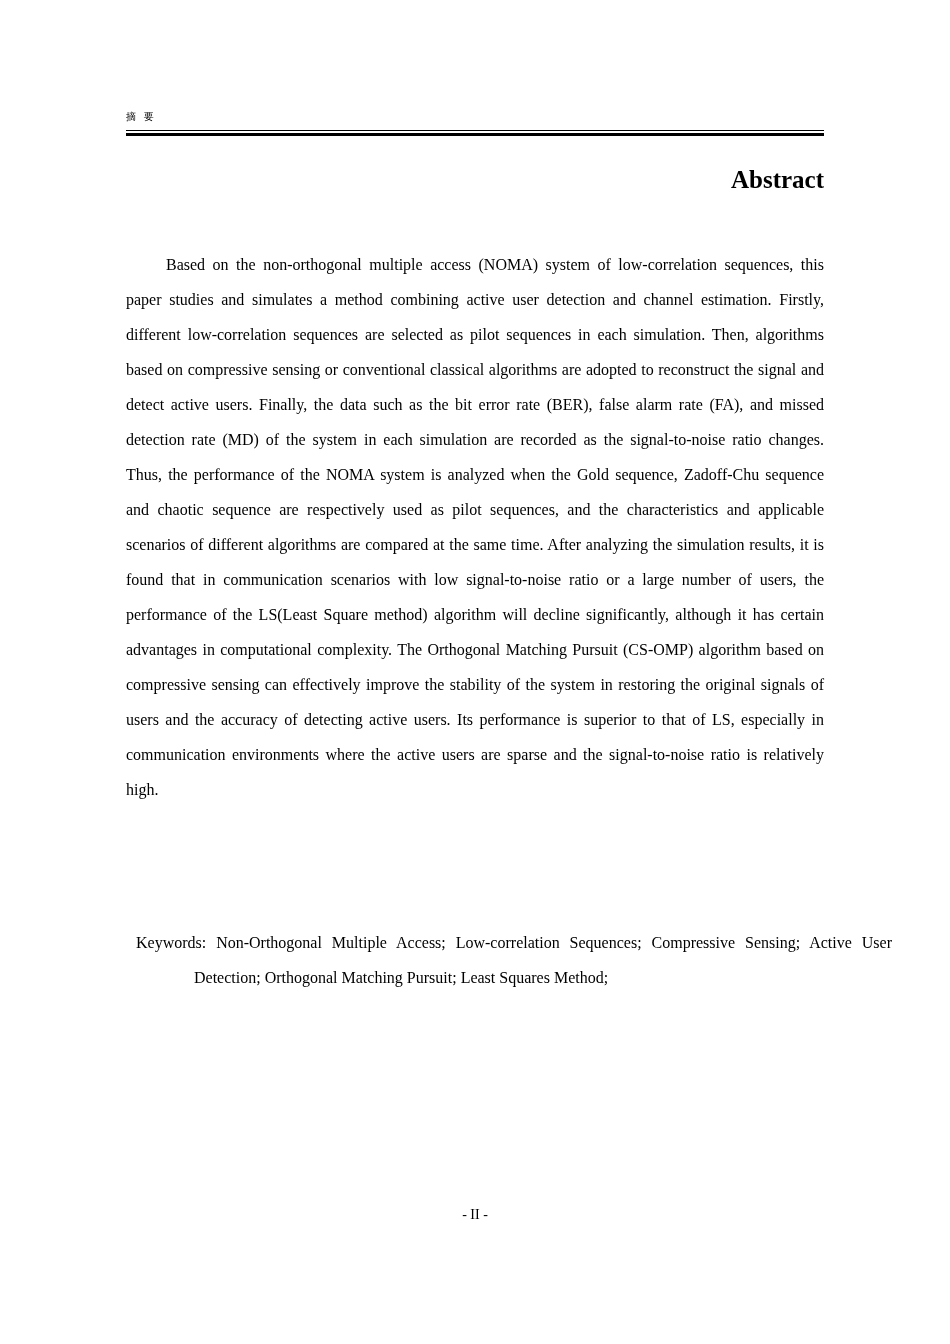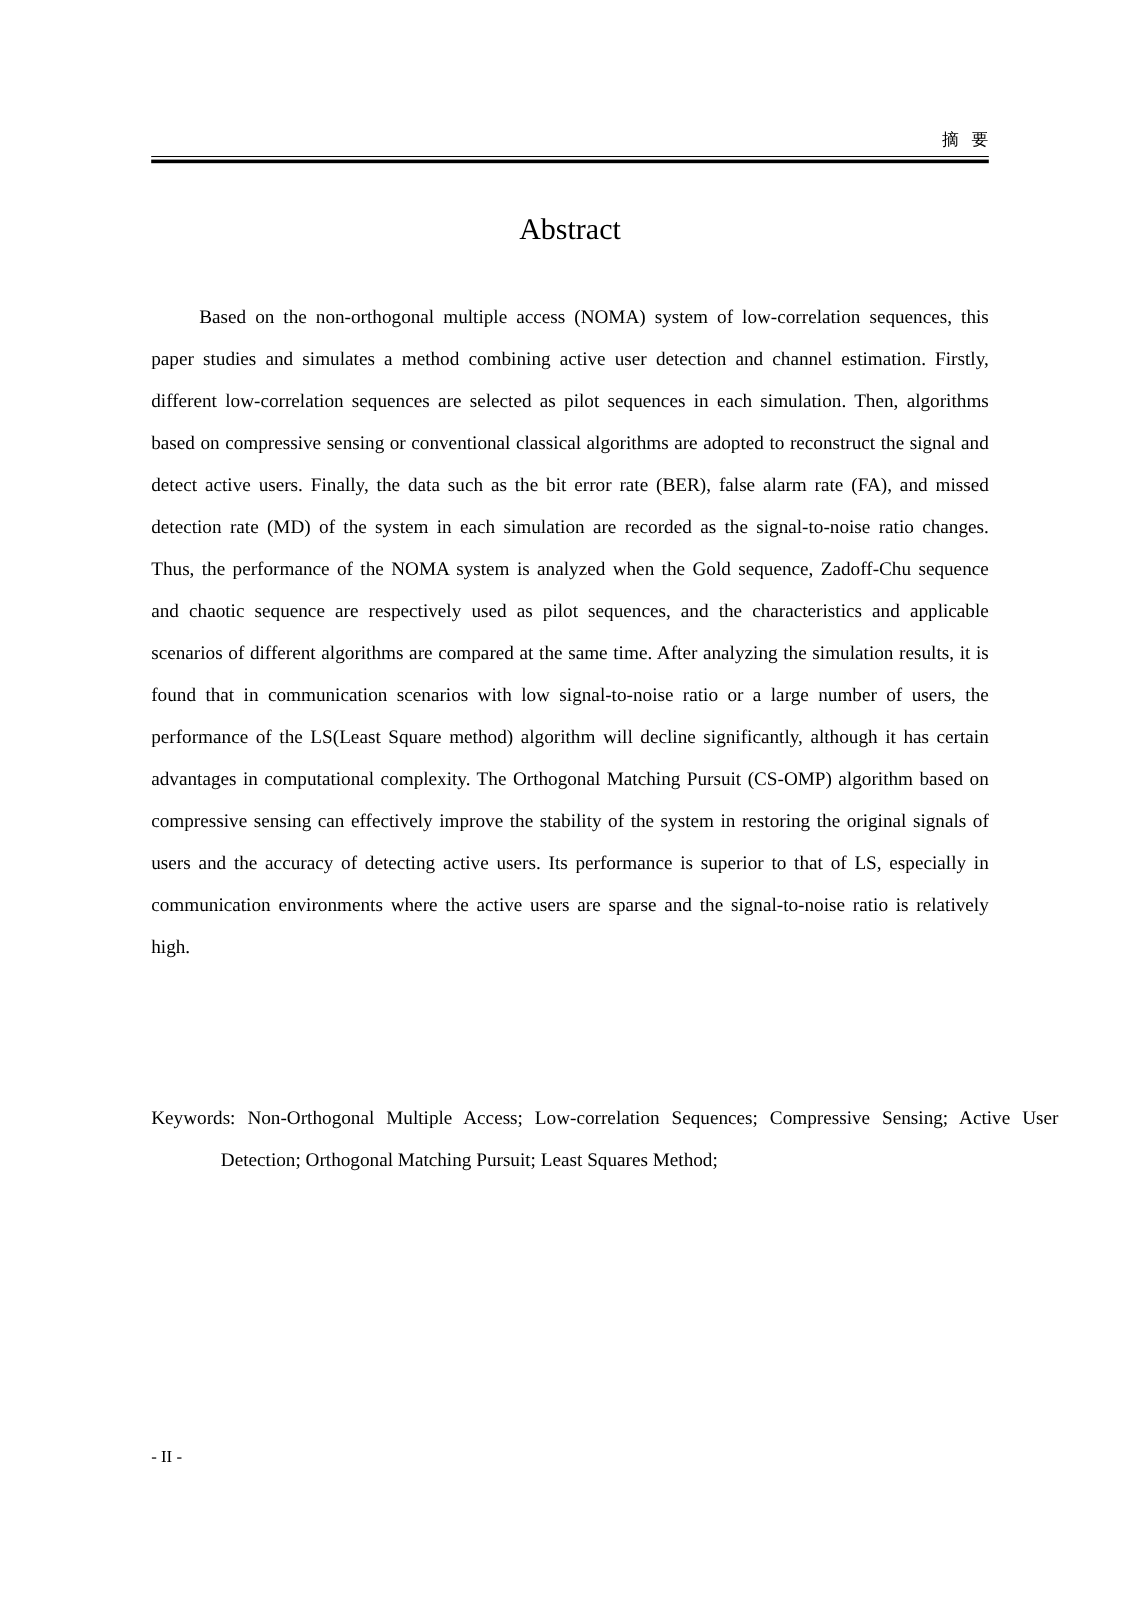--- a/index.html
+++ b/index.html
@@ -21,22 +21,22 @@
   }
 
   
   .running-header {
     position: absolute;
     left: 126px;
     top: 108px;
     width: 698px;
   }
   .running-header-text {
-    text-align: right;
-    font-size: 14px;
+    text-align: left;
+    font-size: 10px;
     line-height: 18px;
     letter-spacing: 0.5px;
     font-family: "DejaVu Sans", "Liberation Sans", sans-serif;
     color: #000000;
     white-space: pre;
   }
   .header-rules {
     margin-top: 4px;
   }
   .rule-thin {
@@ -52,26 +52,26 @@
   .rule-thick {
     height: 3px;
     background: #000000;
     width: 100%;
   }
 
   
   .doc-title {
     position: absolute;
     left: 126px;
-    top: 176px;
+    top: 164px;
     width: 698px;
-    text-align: center;
+    text-align: right;
     font-size: 25px;
     line-height: 32px;
-    font-weight: normal;
+    font-weight: bold;
     margin: 0;
   }
 
   
   .abstract-body {
     position: absolute;
     left: 126px;
     top: 247px;
     width: 698px;
     font-size: 16px;
@@ -87,31 +87,32 @@
   
   .keywords-block {
     position: absolute;
     left: 126px;
     top: 915px;
     width: 698px;
     font-size: 16px;
     line-height: 35px;
     text-align: justify;
     text-justify: inter-word;
-    margin: 0;
+    margin: 10px;
     padding-left: 58px;
     text-indent: -58px;
   }
 
   
   .page-footer {
     position: absolute;
     left: 126px;
     top: 1206px;
     width: 698px;
+    text-align: center;
     font-size: 14px;
     line-height: 18px;
   }
 </style>
 </head>
 <body>
 
 <div class="page">
 
   <div class="running-header">

